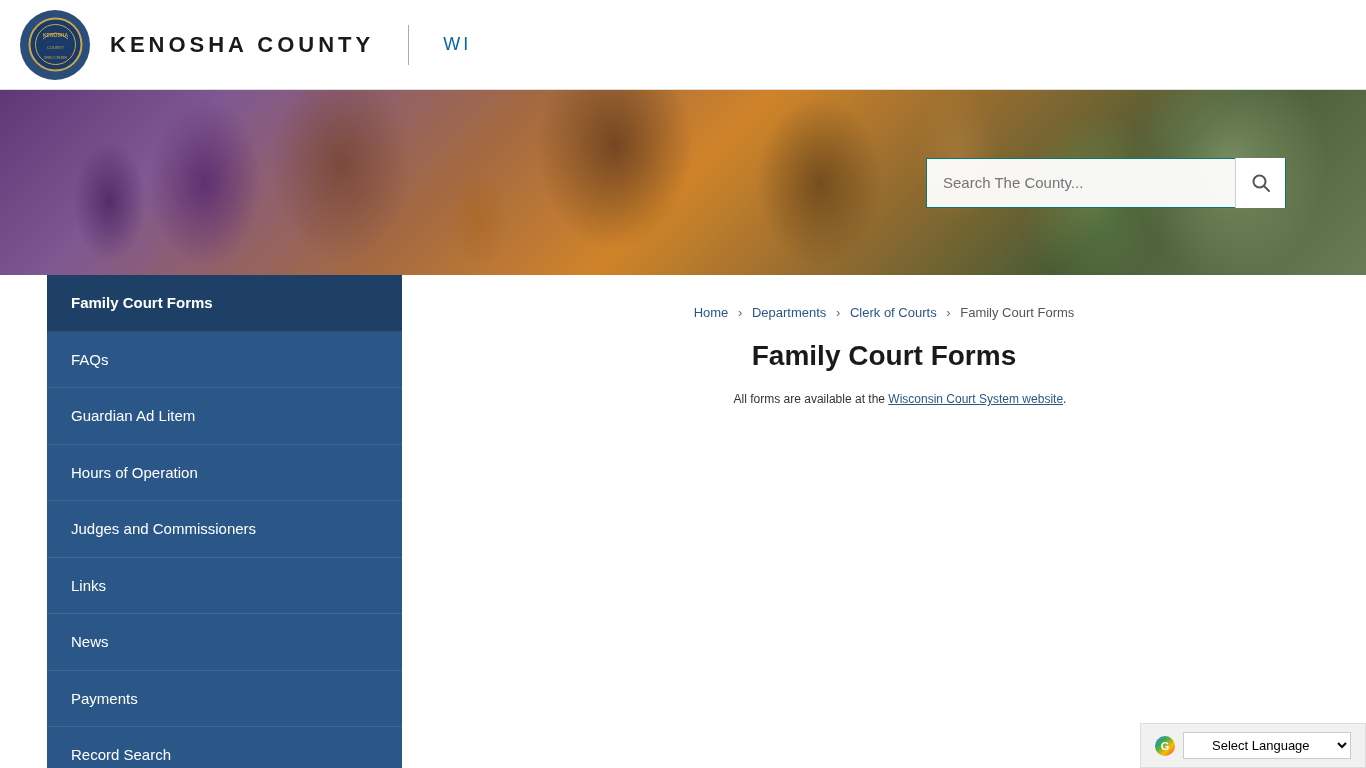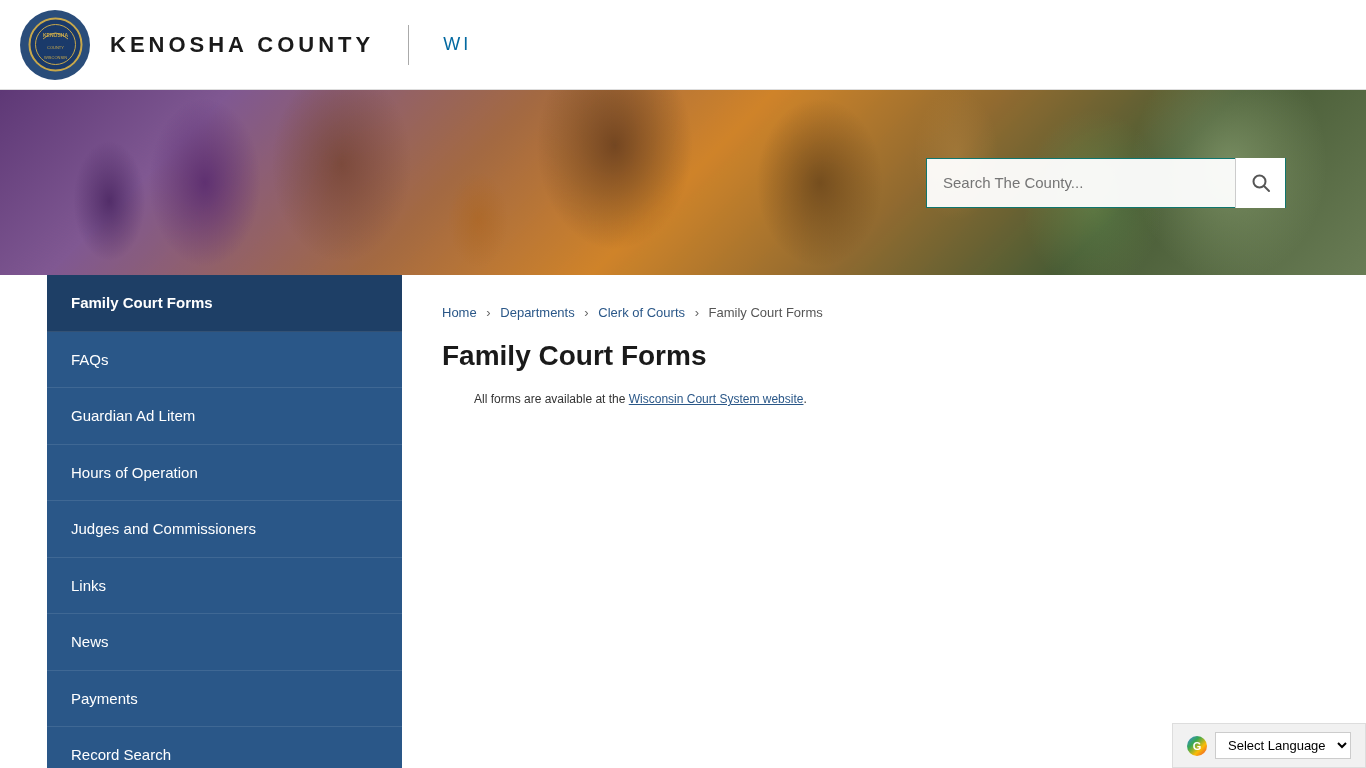--- a/index.html
+++ b/index.html
@@ -161,20 +161,21 @@
       line-height: 1.3;
     }
     .sidebar-item.active { background: #1e3f66; font-weight: 600; }
 
     
     #content {
       flex: 1;
       background: #fff;
       padding: 30px 40px;
       overflow-y: auto;
+      text-align: center;
     }
     #breadcrumb {
       font-size: 13px;
       color: #555;
       margin-bottom: 20px;
     }
     #breadcrumb a, .breadcrumb-link {
       color: #2a5788;
       text-decoration: none;
       cursor: pointer;
@@ -209,21 +210,21 @@
       display: flex;
       align-items: center;
       gap: 8px;
       font-size: 13px;
       color: #333;
       z-index: 100;
     }
     #translate-select {
       border: 1px solid #ccc;
       background: #fff;
-      padding: 4px 8px;
+      padding: 4px 24px;
       font-size: 13px;
       cursor: pointer;
       min-width: 130px;
     }
     #google-g {
       width: 20px;
       height: 20px;
       border-radius: 50%;
       background: linear-gradient(135deg, #4285F4 0%, #34A853 33%, #FBBC05 66%, #EA4335 100%);
       display: flex;

